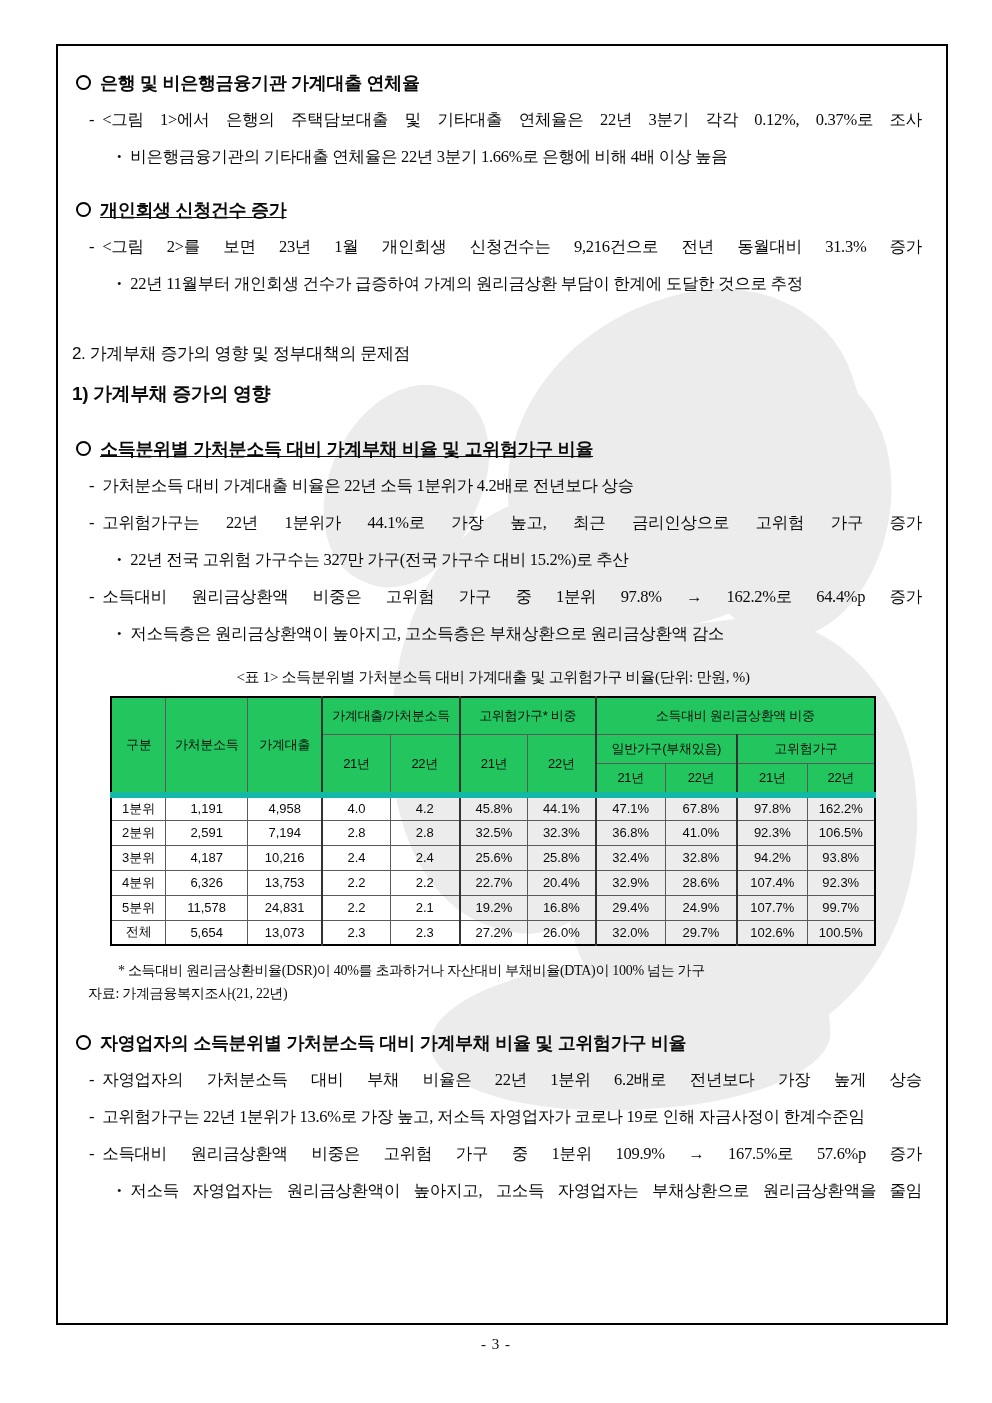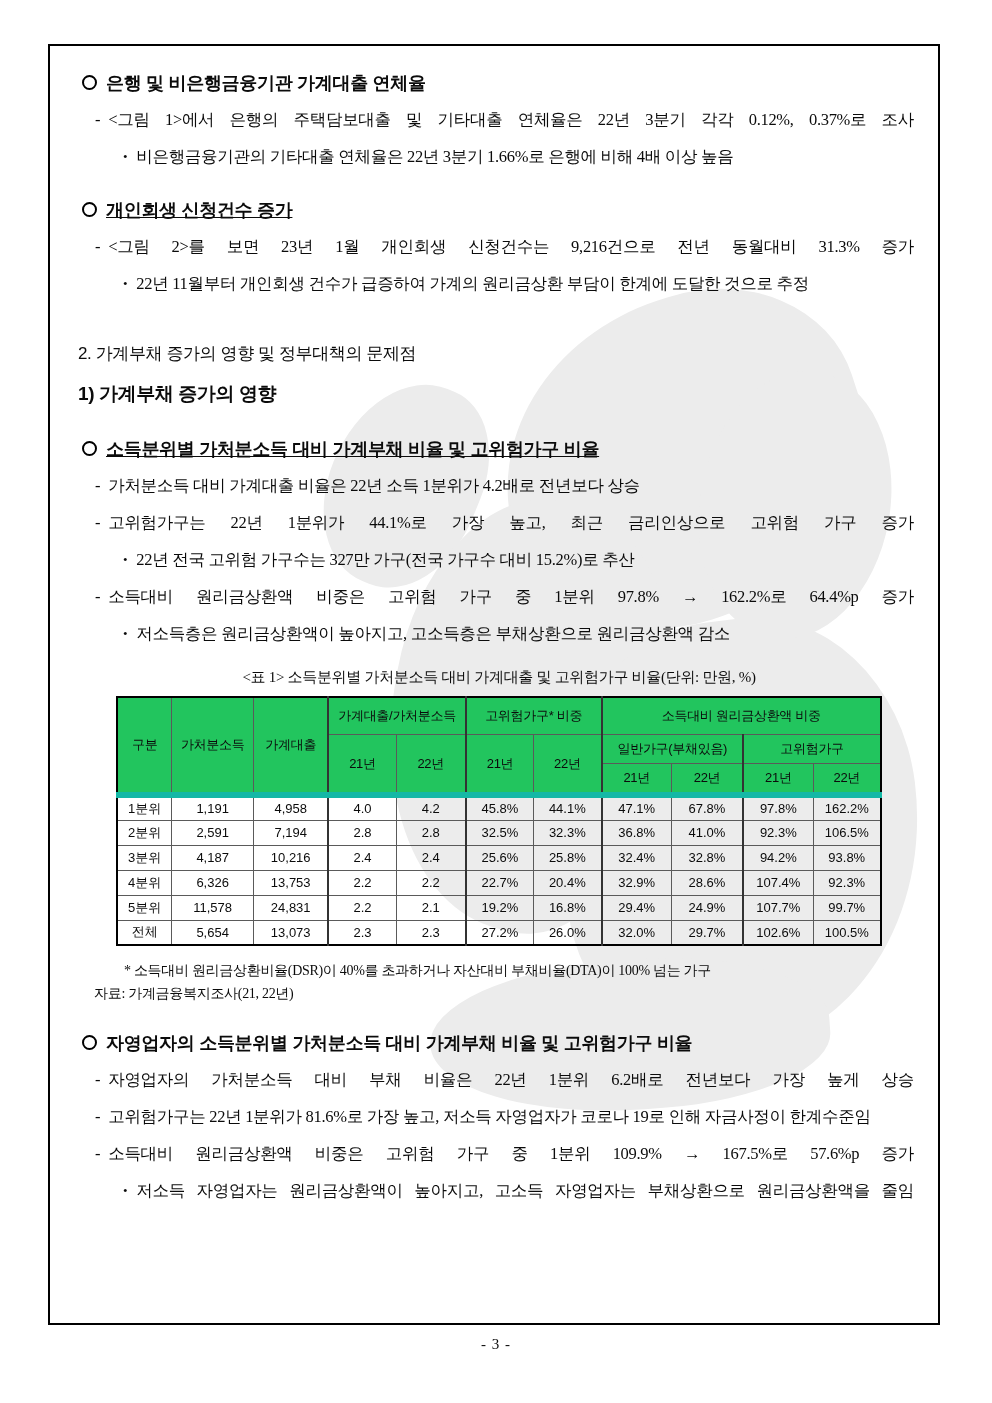--- a/index.html
+++ b/index.html
@@ -13,23 +13,23 @@
   .blob { position:absolute; background:#ececec; }
   .b1 { left:500px; top:300px; width:370px; height:320px; border-radius:58% 42% 55% 45%; transform:rotate(-18deg); }
   .b2 { left:390px; top:500px; width:280px; height:430px; border-radius:45% 55% 40% 60%; transform:rotate(14deg); }
   .b3 { left:560px; top:620px; width:360px; height:430px; border-radius:50% 45% 60% 40%; transform:rotate(-7deg); }
   .b4 { left:700px; top:370px; width:190px; height:270px; border-radius:50%; transform:rotate(10deg); }
   .b5 { left:430px; top:960px; width:400px; height:150px; border-radius:50% 50% 45% 55%; transform:rotate(-4deg); }
   .b6 { left:330px; top:380px; width:150px; height:210px; border-radius:55% 45% 50% 50%; transform:rotate(22deg); }
 
   
   .frame {
-    position:absolute; left:48px; top:44px; width:892px; height:1281px;
+    position:absolute; left:56px; top:44px; width:892px; height:1281px;
     border:2px solid #000; box-sizing:border-box; z-index:1;
-    padding:24px 24px 0 28px;
+    padding:24px 24px 0 14px;
   }
   .content { position:relative; z-index:2; }
 
   
   .sec-title {
     margin:0 0 12px 4px; font-family:"Liberation Sans","DejaVu Sans",sans-serif;
     font-size:18px; font-weight:bold; line-height:26px; letter-spacing:-0.3px;
   }
   .circle {
     display:inline-block; width:11px; height:11px; border:2.5px solid #000;
@@ -246,21 +246,21 @@
               <td>100.5%</td>
             </tr>
           </tbody>
       </table>
 
       <p class="footnote">* 소득대비 원리금상환비율(DSR)이 40%를 초과하거나 자산대비 부채비율(DTA)이 100% 넘는 가구</p>
       <p class="source">자료: 가계금융복지조사(21, 22년)</p>
 
       <p class="sec-title"><span class="circle"></span><span>자영업자의 소득분위별 가처분소득 대비 가계부채 비율 및 고위험가구 비율</span></p>
       <p class="dash stretch"><span class="marker">-</span><span>자영업자의 가처분소득 대비 부채 비율은 22년 1분위 6.2배로 전년보다 가장 높게 상승</span></p>
-      <p class="dash"><span class="marker">-</span><span>고위험가구는 22년 1분위가 81.6%로 가장 높고, 저소득 자영업자가 코로나 19로 인해 자금사정이 한계수준임</span></p>
+      <p class="dash"><span class="marker">-</span><span>고위험가구는 22년 1분위가 13.6%로 가장 높고, 저소득 자영업자가 코로나 19로 인해 자금사정이 한계수준임</span></p>
       <p class="dash stretch"><span class="marker">-</span><span>소득대비 원리금상환액 비중은 고위험 가구 중 1분위 109.9% → 167.5%로 57.6%p 증가</span></p>
       <p class="dot stretch"><span class="marker">•</span><span>저소득 자영업자는 원리금상환액이 높아지고, 고소득 자영업자는 부채상환으로 원리금상환액을 줄임</span></p>
 
     </div>
   </div>
 
   <div class="pagenum">- 3 -</div>
 </div>
 
 </body></html>

